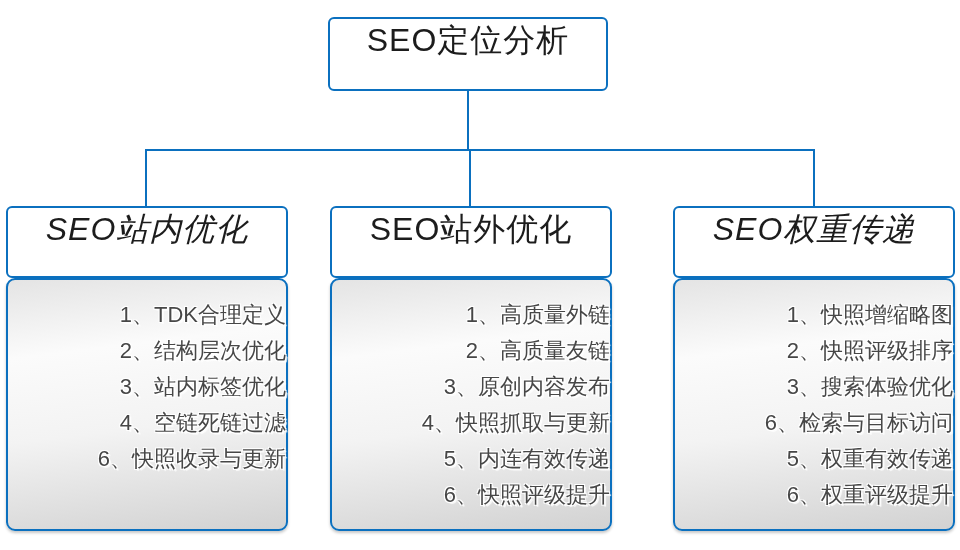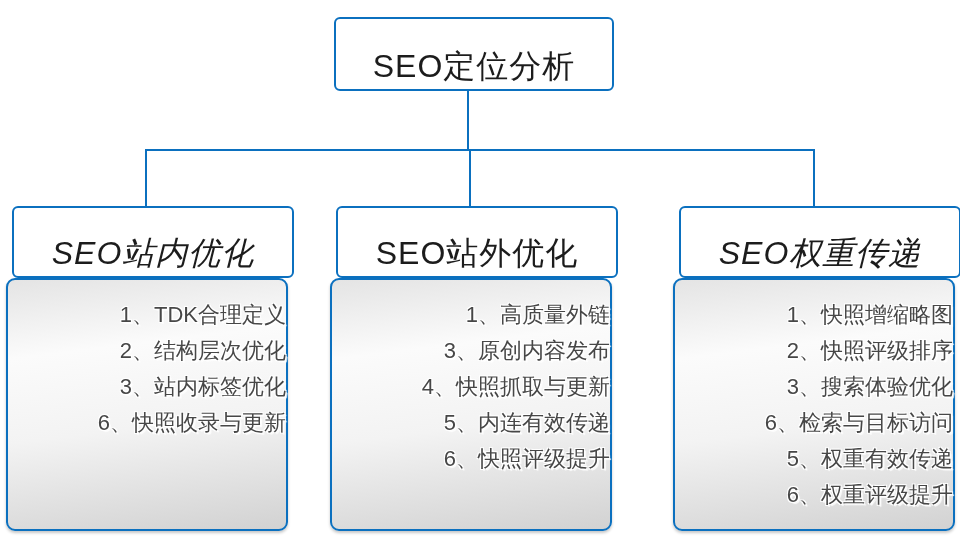--- a/index.html
+++ b/index.html
@@ -5,23 +5,22 @@
   html,body{margin:0;padding:0;}
   body{
     width:960px;height:550px;position:relative;background:#ffffff;
     font-family:"Liberation Sans",sans-serif;overflow:hidden;
   }
   .canvas{position:absolute;inset:0;width:960px;height:550px;}
 
   .node-box{
     position:absolute;background:#ffffff;
     border:2px solid #0b70bf;border-radius:6px;
-    display:flex;align-items:flex-end;justify-content:center;
+    display:flex;align-items:flex-start;justify-content:center;
     box-sizing:border-box;
-    margin-left:6px;
   }
   .root-box{left:328px;top:17px;width:280px;height:74px;}
   .node-title{
     font-size:32px;color:#1c1c1c;letter-spacing:1px;white-space:nowrap;
   }
 
   .connector{position:absolute;background:#0b70bf;}
   .conn-v-root{left:467px;top:91px;width:2px;height:60px;}
   .conn-h{left:145px;top:149px;width:670px;height:2px;}
   .conn-v-left{left:145px;top:149px;width:2px;height:58px;}
@@ -69,30 +68,32 @@
   <div class="connector conn-v-right"></div>
 
   <div class="col1">
     <div class="node-box col-header">
       <span class="node-title">SEO站内优化</span>
     </div>
     <div class="list-box">
       <div class="list-item">1、TDK合理定义</div>
       <div class="list-item">2、结构层次优化</div>
       <div class="list-item">3、站内标签优化</div>
+      <div class="list-item">4、空链死链过滤</div>
       <div class="list-item">6、快照收录与更新</div>
     </div>
   </div>
 
   <div class="col2">
     <div class="node-box col-header">
       <span class="node-title">SEO站外优化</span>
     </div>
     <div class="list-box">
       <div class="list-item">1、高质量外链</div>
+      <div class="list-item">2、高质量友链</div>
       <div class="list-item">3、原创内容发布</div>
       <div class="list-item">4、快照抓取与更新</div>
       <div class="list-item">5、内连有效传递</div>
       <div class="list-item">6、快照评级提升</div>
     </div>
   </div>
 
   <div class="col3">
     <div class="node-box col-header">
       <span class="node-title">SEO权重传递</span>

